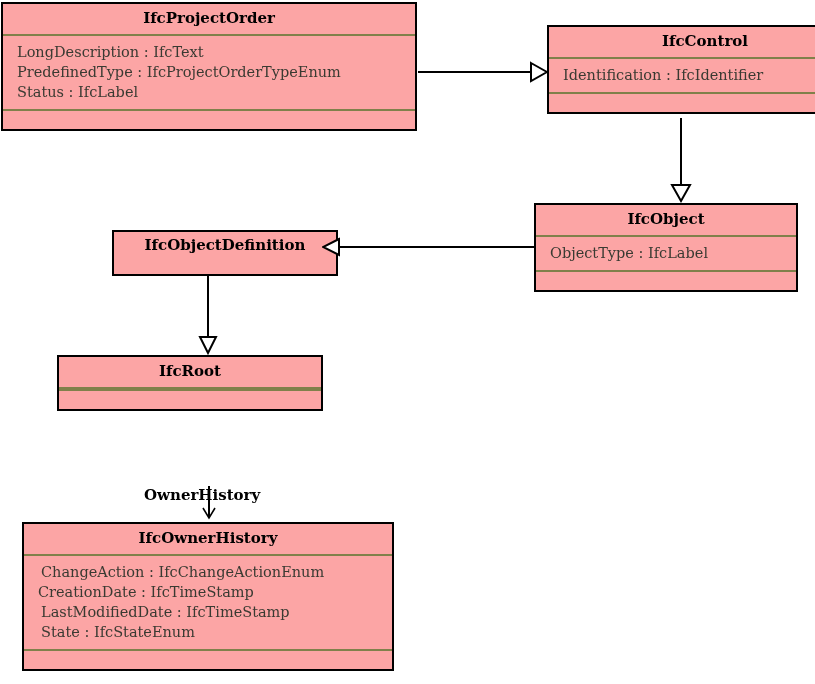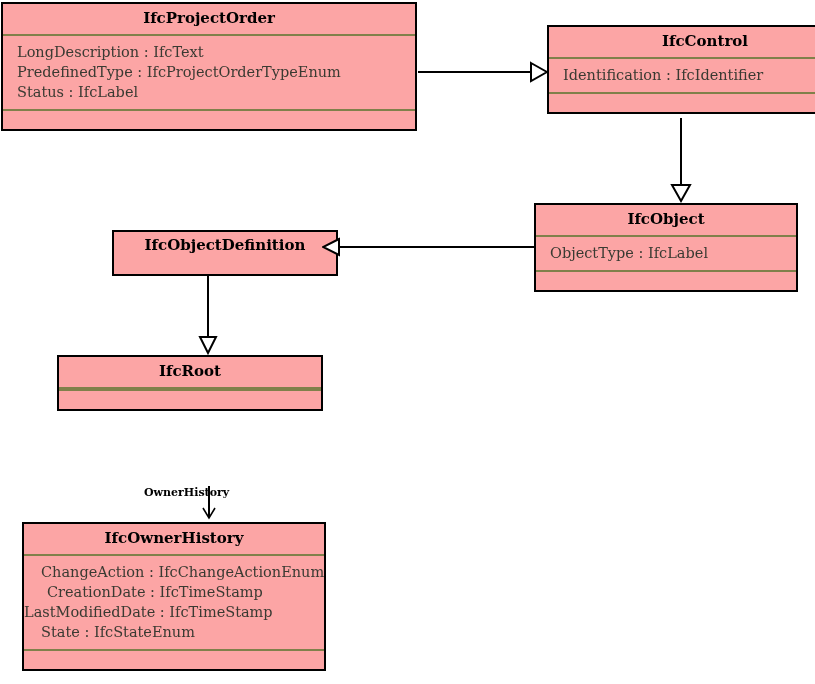--- a/index.html
+++ b/index.html
@@ -69,21 +69,21 @@
   .gen-arrow {
     position: absolute;
     z-index: 4;
   }
   .assoc-arrow {
     position: absolute;
     z-index: 4;
   }
   .edge-label {
     position: absolute;
-    font-size: 11px;
+    font-size: 15px;
     font-weight: bold;
     color: #000000;
     white-space: nowrap;
     z-index: 5;
     background: transparent;
   }
 </style>
 </head>
 <body>
 
@@ -151,26 +151,26 @@
     <div class="uml-title" style="padding:5px 6px 6px 6px;">IfcObjectDefinition</div>
   </div>
 
   <div class="uml-class" style="left:57px; top:355px; width:266px;">
     <div class="uml-title">IfcRoot</div>
     <div class="uml-sep"></div>
     <div class="uml-sep"></div>
     <div class="uml-footer"></div>
   </div>
 
-  <div class="uml-class" style="left:22px; top:522px; width:304px;">
+  <div class="uml-class" style="left:22px; top:522px; width:372px;">
     <div class="uml-title">IfcOwnerHistory</div>
     <div class="uml-sep"></div>
     <div class="uml-attrs">
       <div class="uml-attr" style="padding-left:17px;">ChangeAction : IfcChangeActionEnum</div>
-      <div class="uml-attr" style="padding-left:23px;">CreationDate : IfcTimeStamp</div>
-      <div class="uml-attr" style="padding-left:0;">LastModifiedDate : IfcTimeStamp</div>
+      <div class="uml-attr" style="padding-left:14px;">CreationDate : IfcTimeStamp</div>
+      <div class="uml-attr" style="padding-left:17px;">LastModifiedDate : IfcTimeStamp</div>
       <div class="uml-attr" style="padding-left:17px;">State : IfcStateEnum</div>
     </div>
     <div class="uml-sep"></div>
     <div class="uml-footer"></div>
   </div>
 
 </div>
 
 </body></html>

